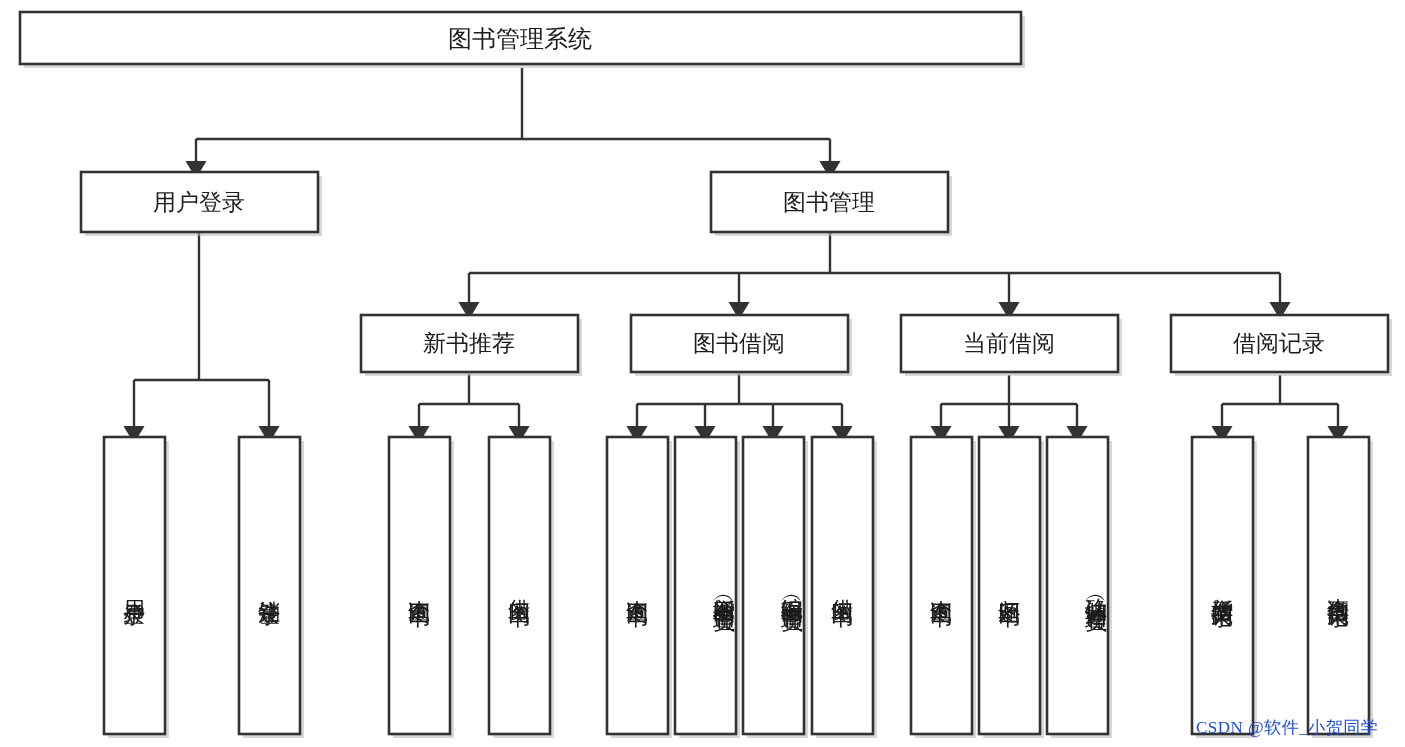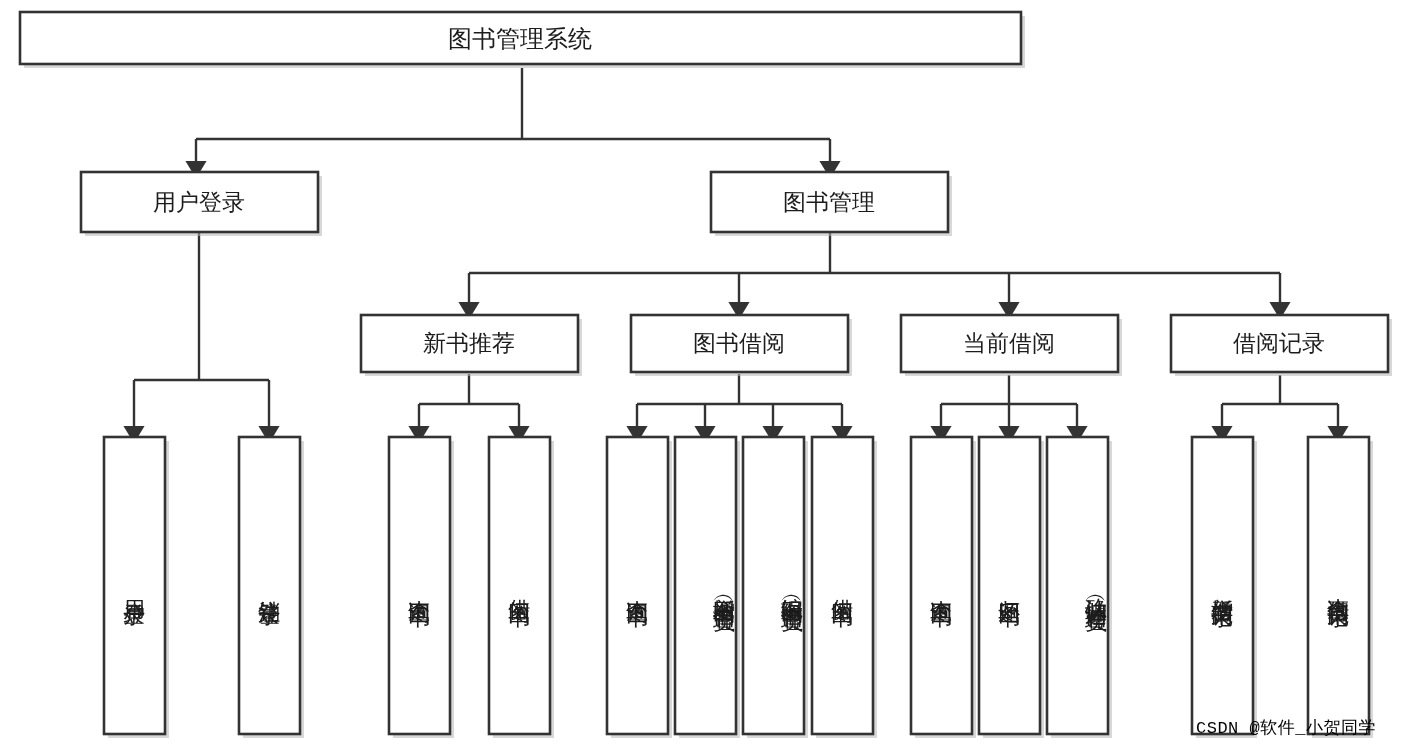--- a/index.html
+++ b/index.html
@@ -64,23 +64,23 @@
     letter-spacing: 2px;
     display: flex;
     align-items: center;
     justify-content: center;
     text-align: center;
     white-space: pre;
     pointer-events: none;
   }
   .watermark {
     position: absolute;
-    font-family: Liberation Mono, monospace;
+    font-family: Liberation Serif, serif;
     font-size: 17px;
-    color: #000000;
+    color: #1d4ed8;
     white-space: nowrap;
     letter-spacing: 0.5px;
   }
 </style>
 </head>
 <body>
 
 <div id="diagram-root">
 
   <svg class="diagram" viewBox="0 0 1405 747">

